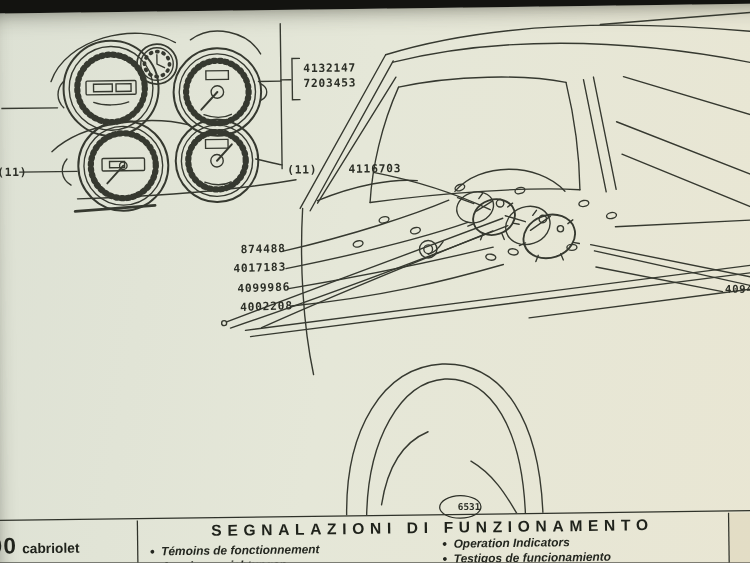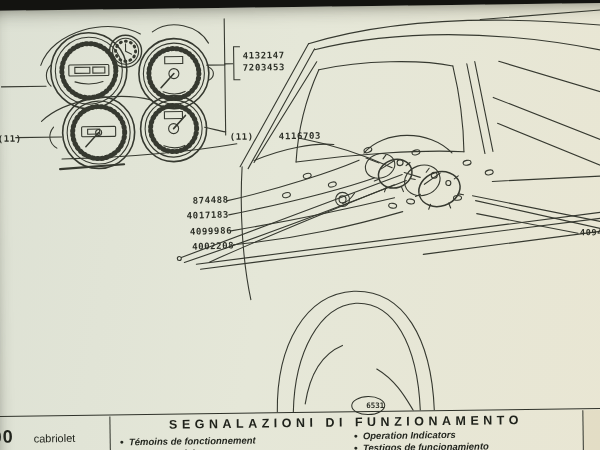--- a/index.html
+++ b/index.html
@@ -18,21 +18,21 @@
   .figoval{left:352px;top:362px;width:32px;height:17px;border:1.2px solid #2c2f27;
            border-radius:50%;display:flex;align-items:center;justify-content:flex-end;
            font-family:"DejaVu Sans Mono",monospace;font-weight:bold;font-size:7.5px;color:#2c2f27;margin-top:28px;}
   
   .band-line{left:0;top:405px;width:614px;height:0;border-top:1.6px solid #2f322a;}
   .vdiv1{left:110px;top:407px;width:0;height:63px;border-left:1.3px solid #2f322a;}
   .vdiv2{left:583px;top:407px;width:0;height:63px;border-left:1.3px solid #2f322a;}
   .margin-right{left:584px;top:407px;width:30px;height:63px;background:rgba(214,203,166,.30);}
   .model{left:-8px;top:416px;width:112px;color:#20231c;white-space:nowrap;}
   .model .num{font-size:18px;font-weight:bold;letter-spacing:1px;}
-  .model .nm{font-size:11px;font-weight:normal;margin-left:20px;}
+  .model .nm{font-size:11px;font-weight:bold;margin-left:4px;}
   .ftitle{left:110px;top:409px;width:473px;text-align:center;
           font-size:12.5px;font-weight:bold;letter-spacing:4.5px;color:#1f221b;white-space:nowrap;}
   .bul{color:#23261f;font-style:italic;font-weight:bold;font-size:9.5px;line-height:11.5px;white-space:nowrap;}
   .bul .row{position:static;display:block;}
   .bul .dot{position:static;display:inline-block;font-style:normal;font-size:7px;vertical-align:1px;margin-right:5px;}
   .bul-left{left:120px;top:427px;}
   .bul-right{left:354px;top:424px;}
 </style>
 </head>
 <body>

